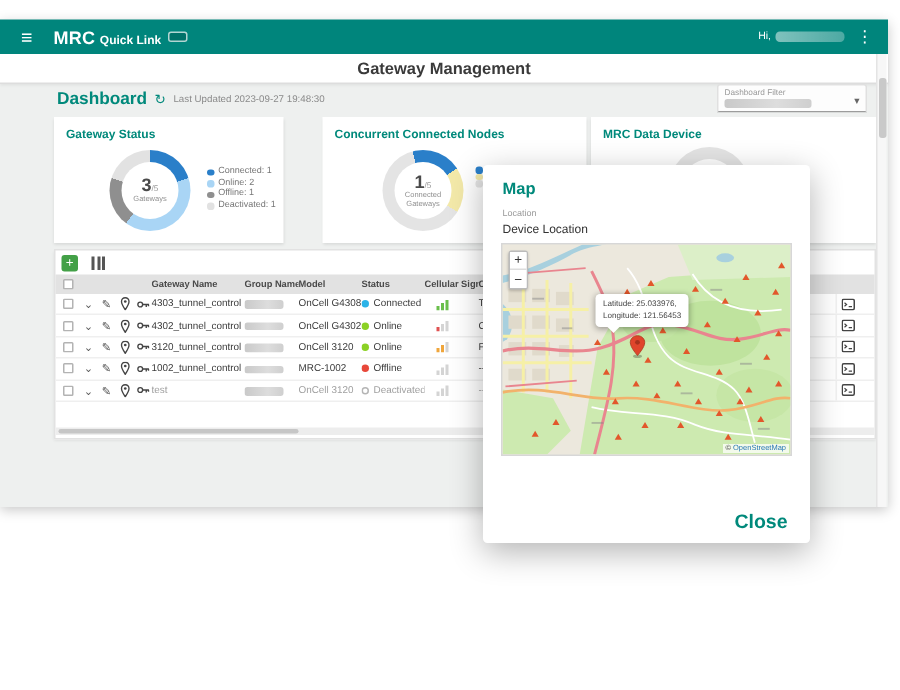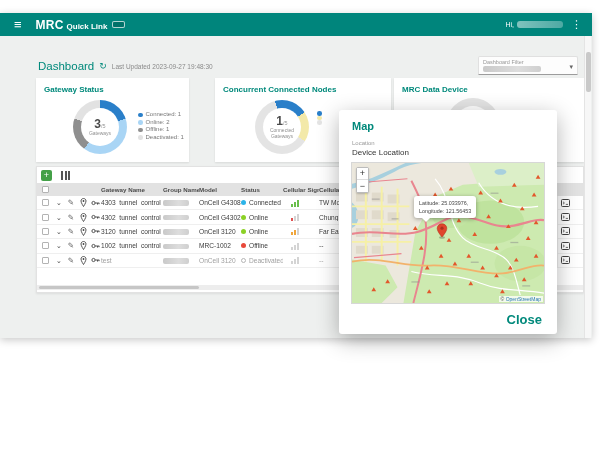--- a/index.html
+++ b/index.html
@@ -25,21 +25,21 @@
         background:linear-gradient(90deg,rgba(255,255,255,.5),rgba(255,255,255,.3));filter:blur(.4px);}
   .kebab{font-size:11px;cursor:pointer;}
 
   
   .titlebar{position:absolute;left:0;top:23px;width:100%;height:20px;background:#fff;
             border-bottom:1px solid #ddd;box-shadow:0 1px 2px rgba(0,0,0,.06);
             display:flex;align-items:center;justify-content:center;font-size:11px;font-weight:bold;color:#3a3a3a;}
 
   
   .dashrow{position:absolute;left:38px;top:47px;display:flex;align-items:center;gap:5px;}
-  .dash-title{color:#00897b;font-weight:normal;font-size:11.5px;}
+  .dash-title{color:#00897b;font-weight:bold;font-size:11.5px;}
   .refresh{color:#00897b;font-size:9px;cursor:pointer;}
   .updated{color:#8a8a8a;font-size:6.5px;}
   .filter{position:absolute;left:478px;top:43px;width:100px;height:19px;background:#fdfdfd;
           border:1px solid #e0e0e0;border-bottom:1px solid #9c9c9c;border-radius:2px 2px 0 0;
           padding:2px 4px;cursor:pointer;}
   .f-label{font-size:5.5px;color:#999;}
   .redact-dark{width:58px;height:6px;margin-top:1px;border-radius:2px;
         background:linear-gradient(90deg,#c9c9c9,#dddddd 60%,#cfcfcf);filter:blur(.4px);}
   .caret{position:absolute;right:4px;top:6px;font-size:7px;color:#666;}
 
@@ -87,21 +87,21 @@
   .sig{display:flex;align-items:flex-end;gap:1px;height:8px;}
   .sig i{display:block;width:2px;background:#d4d4d4;}
   .hscroll{position:absolute;left:0;bottom:2px;width:100%;height:5px;background:#ededed;}
   .hthumb{position:absolute;left:2px;top:1px;width:160px;height:3px;background:#c6c6c6;border-radius:2px;}
 
   
   .vscroll{position:absolute;left:584px;top:23px;width:7px;height:302px;background:#f7f7f7;border-left:1px solid #e4e4e4;}
   .vthumb{position:absolute;left:1px;top:16px;width:5px;height:40px;background:#c9c9c9;border-radius:2px;}
 
   
-  .dialog{position:absolute;left:339px;top:110px;width:218px;height:224px;background:#fff;
+  .dialog{position:absolute;left:322px;top:110px;width:218px;height:252px;background:#fff;
           border-radius:3px;box-shadow:0 6px 22px rgba(0,0,0,.3);z-index:10;}
   .dlg-title{position:absolute;left:13px;top:10px;font-size:11px;font-weight:bold;color:#00897b;}
   .loc-label{position:absolute;left:13px;top:30px;font-size:6px;color:#9a9a9a;}
   .loc-value{position:absolute;left:13px;top:38px;font-size:8px;font-weight:normal;color:#333;}
   .map{position:absolute;left:12px;top:52px;width:194px;height:142px;border:1px solid #d7d7d7;
        overflow:hidden;background:#ece8dd;}
   .map svg{display:block;width:100%;height:100%;}
   .zoomctl{position:absolute;left:4px;top:4px;width:13px;border:1px solid #bbb;border-radius:2px;
            background:#fff;box-shadow:0 1px 2px rgba(0,0,0,.2);}
   .zoomctl button{display:block;width:100%;height:12px;background:#fff;border:none;font-size:9px;
@@ -133,20 +133,23 @@
       </span>
       <span class="tb-right">
         <span class="greet">
           <span>Hi,</span>
           <span class="redact-light"></span>
         </span>
         <span class="kebab">⋮</span>
       </span>
     </div>
 
+    <div class="titlebar">
+      <span>Gateway Management</span>
+    </div>
 
     <div class="dashrow">
       <span class="dash-title">Dashboard</span>
       <span class="refresh">↻</span>
       <span class="updated">Last Updated 2023-09-27 19:48:30</span>
     </div>
     <div class="filter">
       <div class="f-label">Dashboard Filter</div>
       <div class="redact-dark"></div>
       <span class="caret">▾</span>

